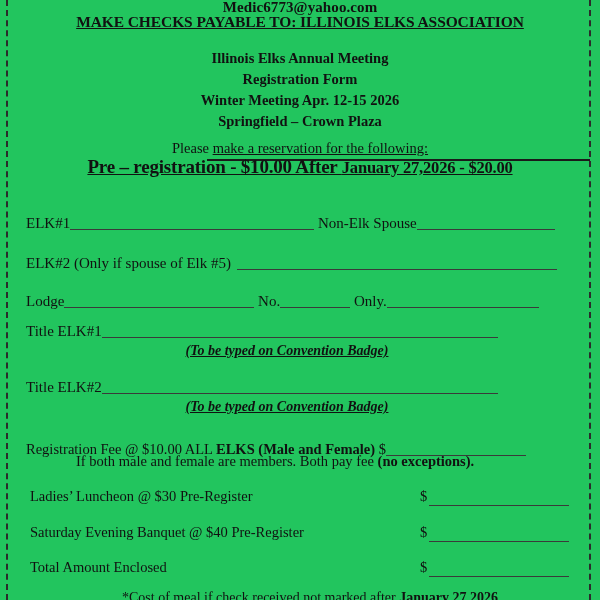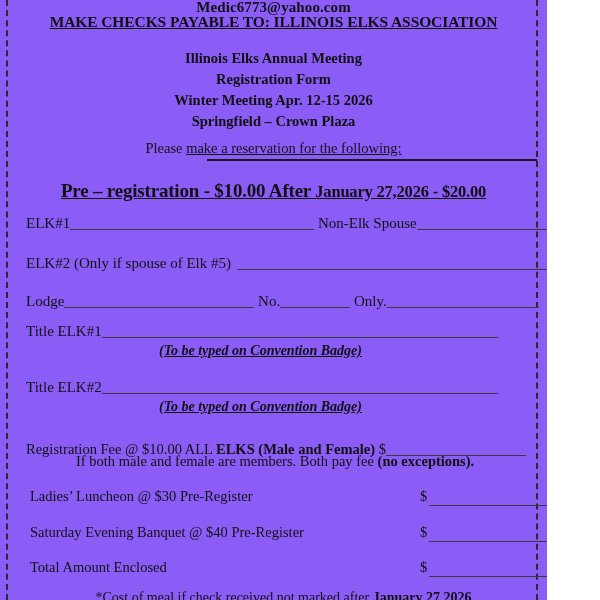--- a/index.html
+++ b/index.html
@@ -6,24 +6,24 @@
     margin: 0;
     padding: 0;
     background: #ffffff;
   }
   body {
     font-family: "Liberation Serif", "DejaVu Serif", serif;
     color: #111111;
   }
   #page {
     position: relative;
-    width: 547px;
+    width: 600px;
     height: 600px;
     overflow: hidden;
-    background: #8b5cf6;
+    background: #22c55e;
     box-sizing: border-box;
   }
   
   .edge {
     position: absolute;
     top: 0;
     bottom: 0;
     width: 0;
     border-left: 2px dashed #2b2b2b;
   }
@@ -145,21 +145,21 @@
   <div class="row center hdr-meet" style="top:71px;">Registration Form</div>
   <div class="row center hdr-meet" style="top:92px;">Winter Meeting Apr. 12-15 2026</div>
   <div class="row center hdr-meet" style="top:113px;">Springfield – Crown Plaza</div>
 
   <div class="row center reserve" style="top:140px;">
     <span>Please </span><span class="u">make a reservation for the following:</span>
   </div>
 
   <div class="rule" style="left:207px; right:10px; top:159px;"></div>
 
-  <div class="row center pre-reg" style="top:180px;">
+  <div class="row center pre-reg" style="top:156px;">
     <span>Pre – registration - $10.00 After </span><span class="small">January 27,2026 - $20.00</span>
   </div>
 
   <div class="row field" style="top:214px;">
     <span>ELK#1</span><span class="blank" style="width:244px;"></span>
     <span>Non-Elk Spouse</span><span class="blank" style="width:138px;"></span>
   </div>
 
   <div class="row field" style="top:254px;">
     <span>ELK#2 (Only if spouse of Elk #5)</span><span class="blank" style="width:320px; margin-left:6px;"></span>

